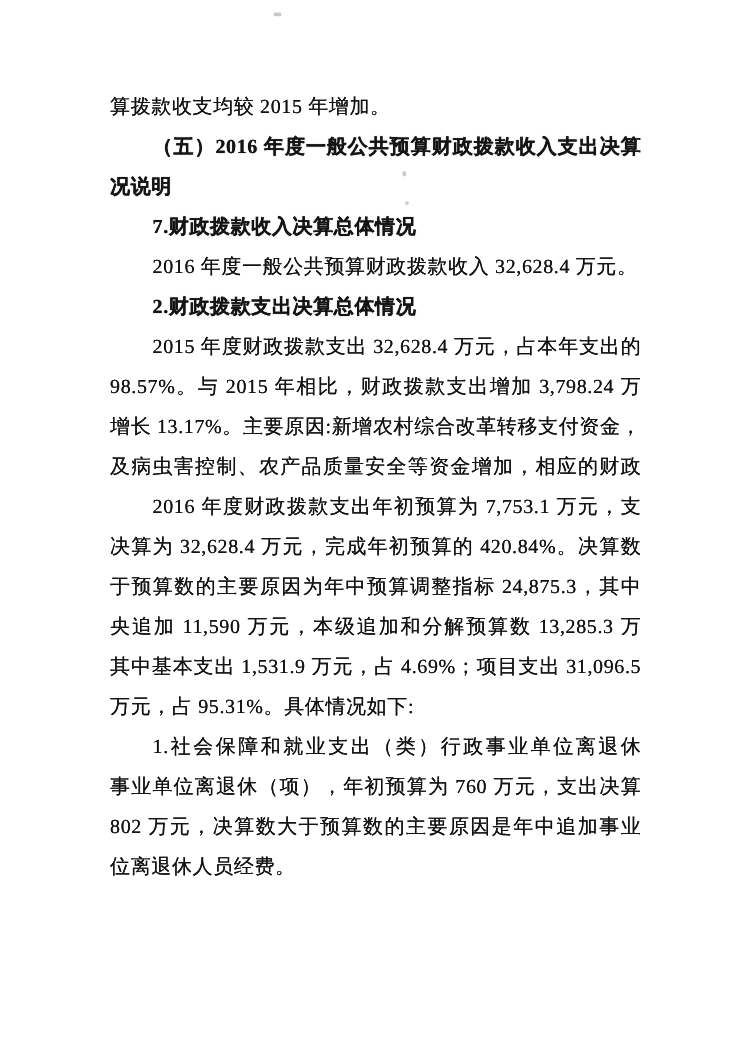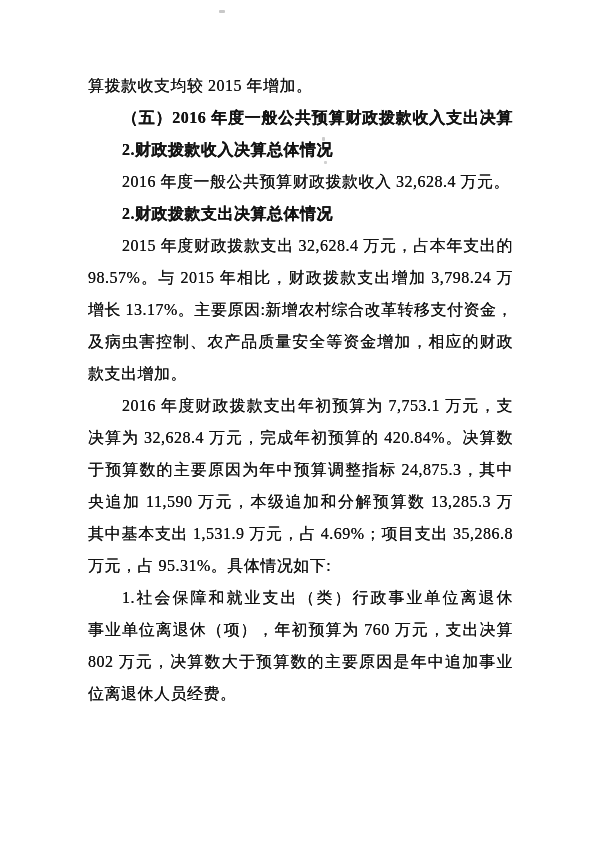--- a/index.html
+++ b/index.html
@@ -67,33 +67,33 @@
 
 <div class="page">
 
   <span class="artifact a1"></span>
   <span class="artifact a2"></span>
   <span class="artifact a3"></span>
 
   <div class="text-block">
     <div class="line">算拨款收支均较 2015 年增加。</div>
     <div class="line bold indent fill">（五）2016 年度一般公共预算财政拨款收入支出决算情</div>
-    <div class="line bold indent">2.财政拨款收入决算总体情况</div>
+    <div class="line bold">况说明</div>
+    <div class="line bold indent">7.财政拨款收入决算总体情况</div>
     <div class="line indent">2016 年度一般公共预算财政拨款收入 32,628.4 万元。</div>
     <div class="line bold indent">2.财政拨款支出决算总体情况</div>
     <div class="line indent fill">2015 年度财政拨款支出 32,628.4 万元，占本年支出的</div>
     <div class="line fill">98.57%。与 2015 年相比，财政拨款支出增加 3,798.24 万元，</div>
     <div class="line fill">增长 13.17%。主要原因:新增农村综合改革转移支付资金，</div>
     <div class="line fill">及病虫害控制、农产品质量安全等资金增加，相应的财政拨</div>
-    <div class="line">款支出增加。</div>
     <div class="line indent fill">2016 年度财政拨款支出年初预算为 7,753.1 万元，支出</div>
     <div class="line fill">决算为 32,628.4 万元，完成年初预算的 420.84%。决算数大</div>
     <div class="line fill">于预算数的主要原因为年中预算调整指标 24,875.3，其中中</div>
     <div class="line fill">央追加 11,590 万元，本级追加和分解预算数 13,285.3 万元。</div>
-    <div class="line fill">其中基本支出 1,531.9 万元，占 4.69%；项目支出 35,286.8</div>
+    <div class="line fill">其中基本支出 1,531.9 万元，占 4.69%；项目支出 31,096.5</div>
     <div class="line">万元，占 95.31%。具体情况如下:</div>
     <div class="line indent fill">1.社会保障和就业支出（类）行政事业单位离退休（款）</div>
     <div class="line fill">事业单位离退休（项），年初预算为 760 万元，支出决算为</div>
     <div class="line fill">802 万元，决算数大于预算数的主要原因是年中追加事业单</div>
     <div class="line">位离退休人员经费。</div>
   </div>
 
   <div class="page-number">-24-</div>
 
 </div>

